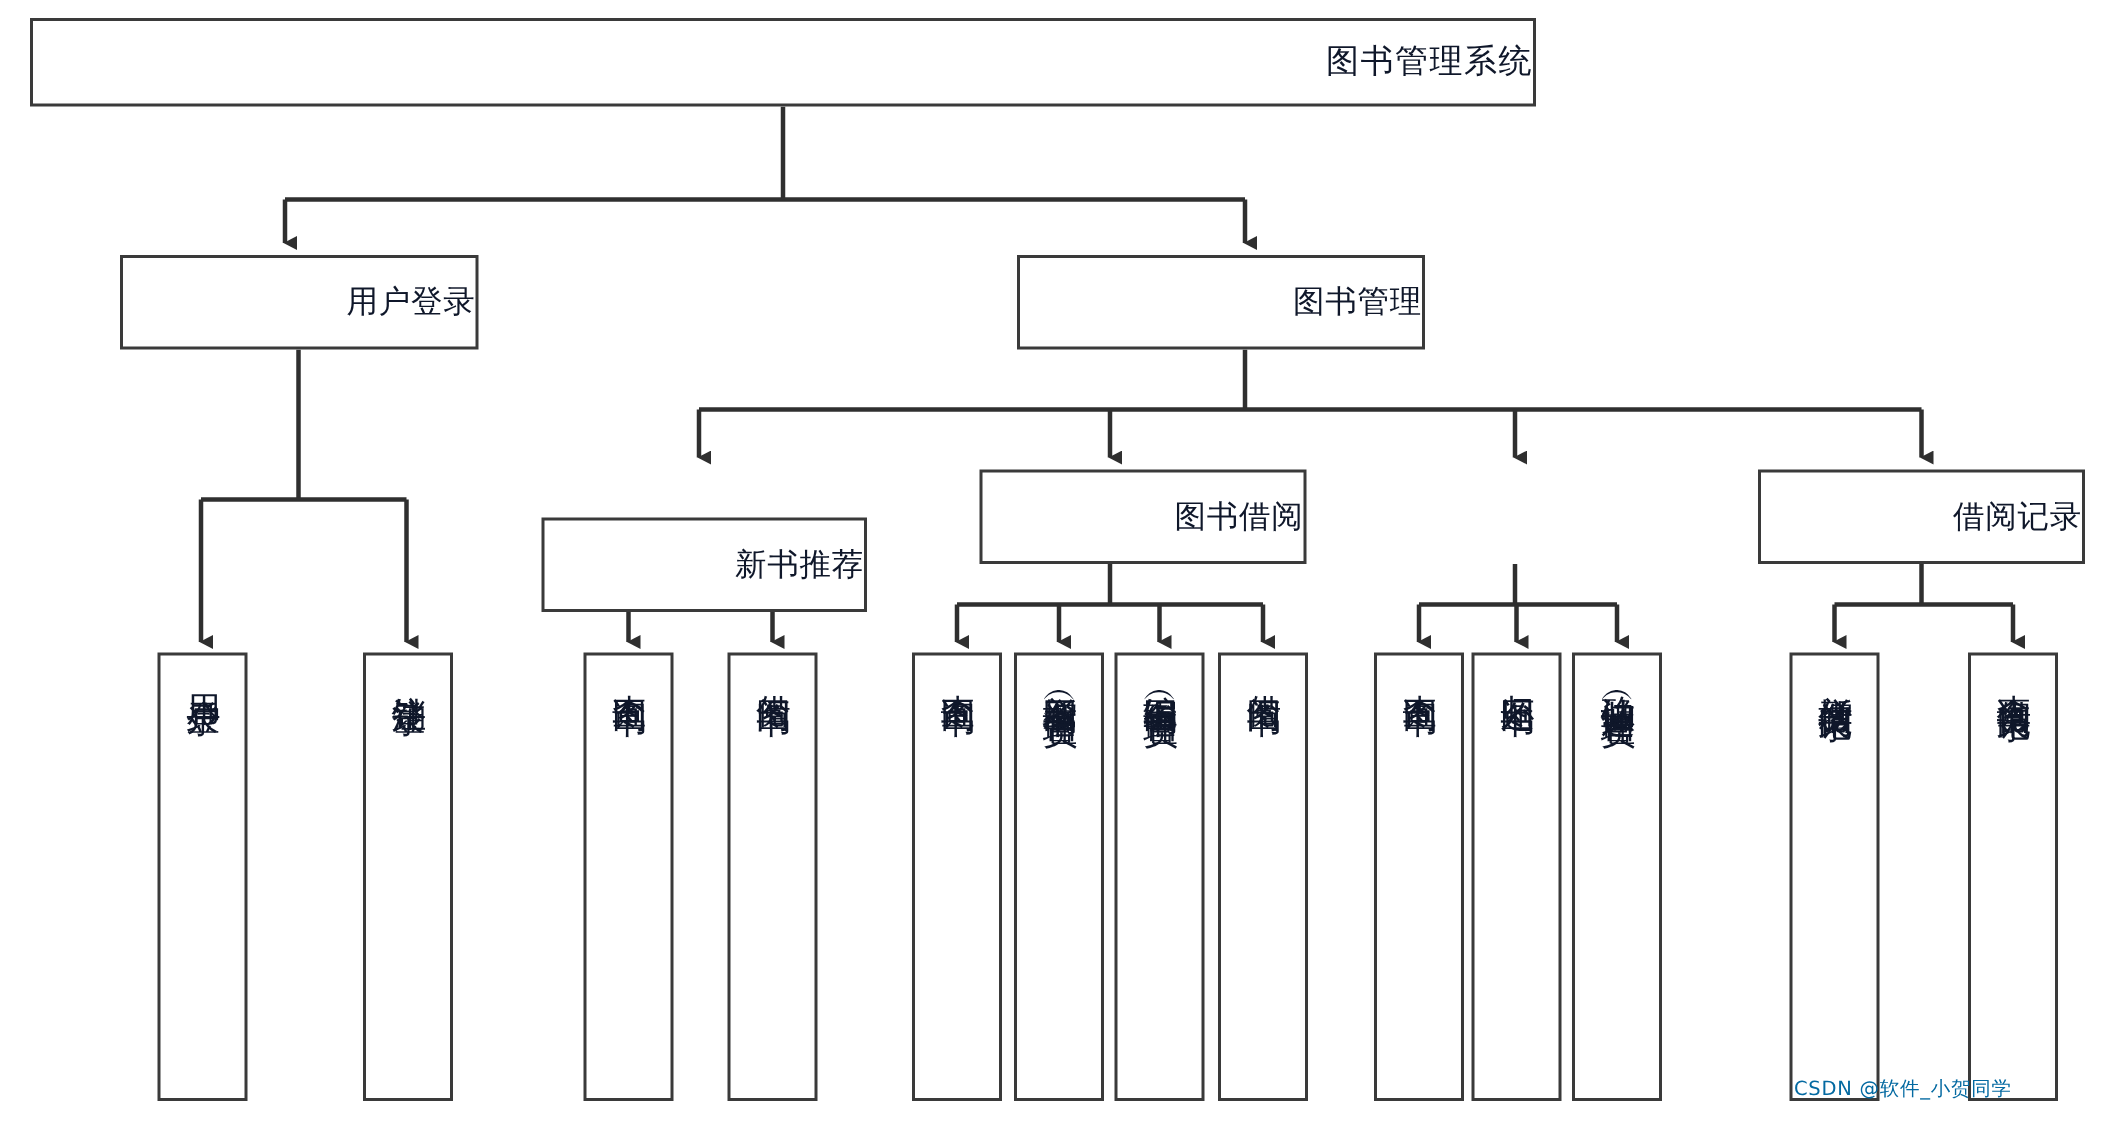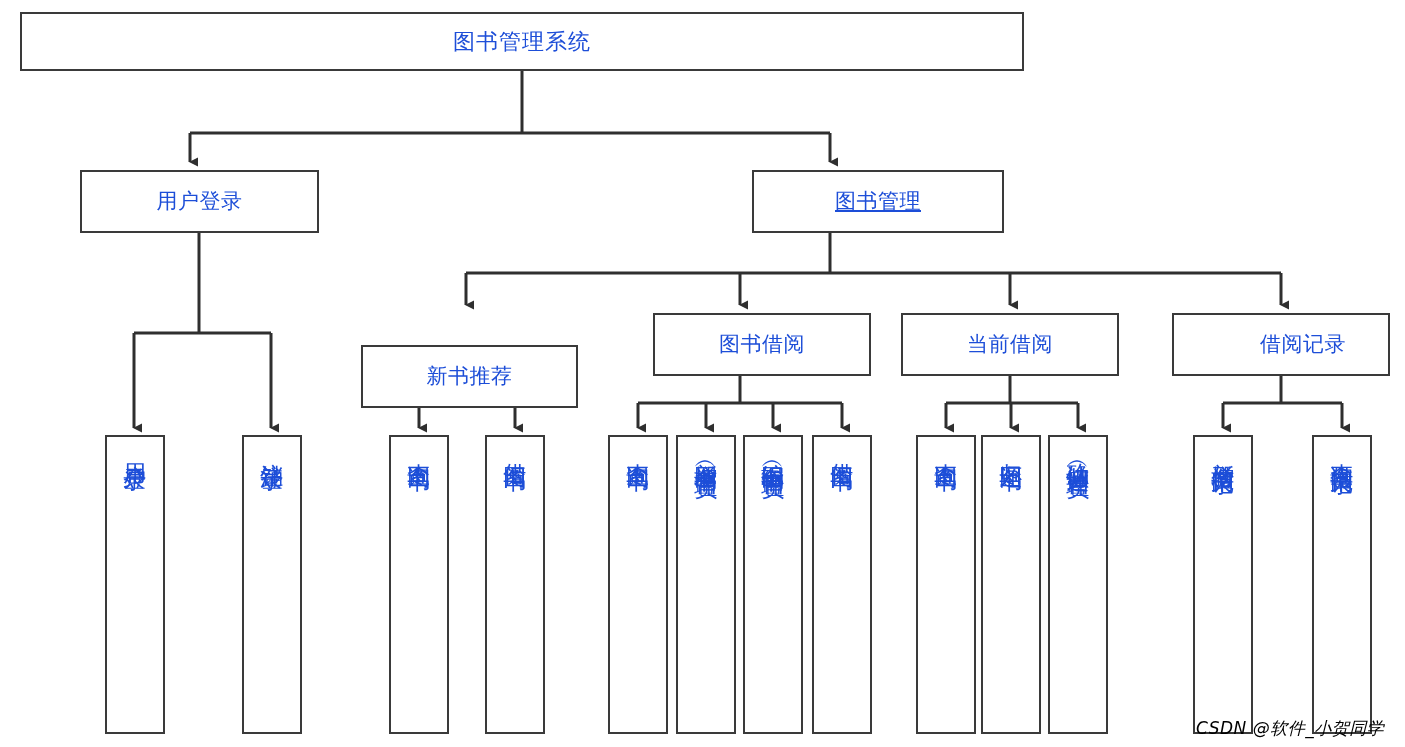--- a/index.html
+++ b/index.html
@@ -6,37 +6,37 @@
   html,body{margin:0;padding:0;background:#ffffff;}
   body{
     font-family:"DejaVu Sans","Liberation Sans",sans-serif;
     width:1405px;height:747px;position:relative;overflow:hidden;
   }
   #stage{position:absolute;left:0;top:0;width:1405px;height:747px;}
   svg#wires{position:absolute;left:0;top:0;width:1405px;height:747px;pointer-events:none;}
   .node{
     position:absolute;box-sizing:border-box;
     background:#ffffff;border:2.5px solid #3a3a3a;
-    display:flex;align-items:center;justify-content:center;
-    color:#1d4ed8;
+    display:flex;align-items:center;justify-content:flex-end;
+    color:#0f172a;
   }
   .node .lbl{
     display:block;text-align:center;line-height:1.18;white-space:nowrap;
   }
   .h-node .lbl{font-size:21px;letter-spacing:.5px;}
   .root .lbl{font-size:22px;letter-spacing:1px;}
   .v-node{padding:8px 0;align-items:flex-start;}
   .v-node .lbl{
     writing-mode:vertical-rl;text-orientation:upright;
     font-size:23px;line-height:1.06;letter-spacing:2px;
     white-space:normal;margin:0 auto;
   }
   .watermark{
-    position:absolute;color:#000000;font-size:17px;
-    letter-spacing:.5px;white-space:nowrap;user-select:none;font-style:italic;
+    position:absolute;color:#0369a1;font-size:13px;
+    letter-spacing:.5px;white-space:nowrap;user-select:none;
   }
 </style>
 </head>
 <body>
 
 <div id="stage">
 
   <svg id="wires" viewBox="0 0 1405 747" xmlns="http://www.w3.org/2000/svg">
     <defs>
       <marker id="arr" markerWidth="10" markerHeight="10" refX="4.6" refY="8" orient="auto" markerUnits="userSpaceOnUse">
@@ -87,32 +87,29 @@
     </g>
   </svg>
 
   <div class="node h-node root" style="left:20px;top:12px;width:1004px;height:59px;">
     <span class="lbl">图书管理系统</span>
   </div>
 
   <div class="node h-node" style="left:80px;top:170px;width:239px;height:63px;">
     <span class="lbl">用户登录</span>
   </div>
-  <div class="node h-node" style="left:752px;top:170px;width:252px;height:63px;text-decoration:underline;">
+  <div class="node h-node" style="left:678px;top:170px;width:272px;height:63px;">
     <span class="lbl">图书管理</span>
   </div>
 
   <div class="node h-node" style="left:361px;top:313px;width:217px;height:63px;margin-top:32px;">
     <span class="lbl">新书推荐</span>
   </div>
   <div class="node h-node" style="left:653px;top:313px;width:218px;height:63px;">
     <span class="lbl">图书借阅</span>
-  </div>
-  <div class="node h-node" style="left:901px;top:313px;width:218px;height:63px;">
-    <span class="lbl">当前借阅</span>
   </div>
   <div class="node h-node" style="left:1172px;top:313px;width:218px;height:63px;padding-left:44px;">
     <span class="lbl">借阅记录</span>
   </div>
 
   <div class="node v-node" style="left:105px;top:435px;width:60px;height:299px;">
     <span class="lbl">用户登录</span>
   </div>
   <div class="node v-node" style="left:242px;top:435px;width:60px;height:299px;">
     <span class="lbl">注销登录</span>

